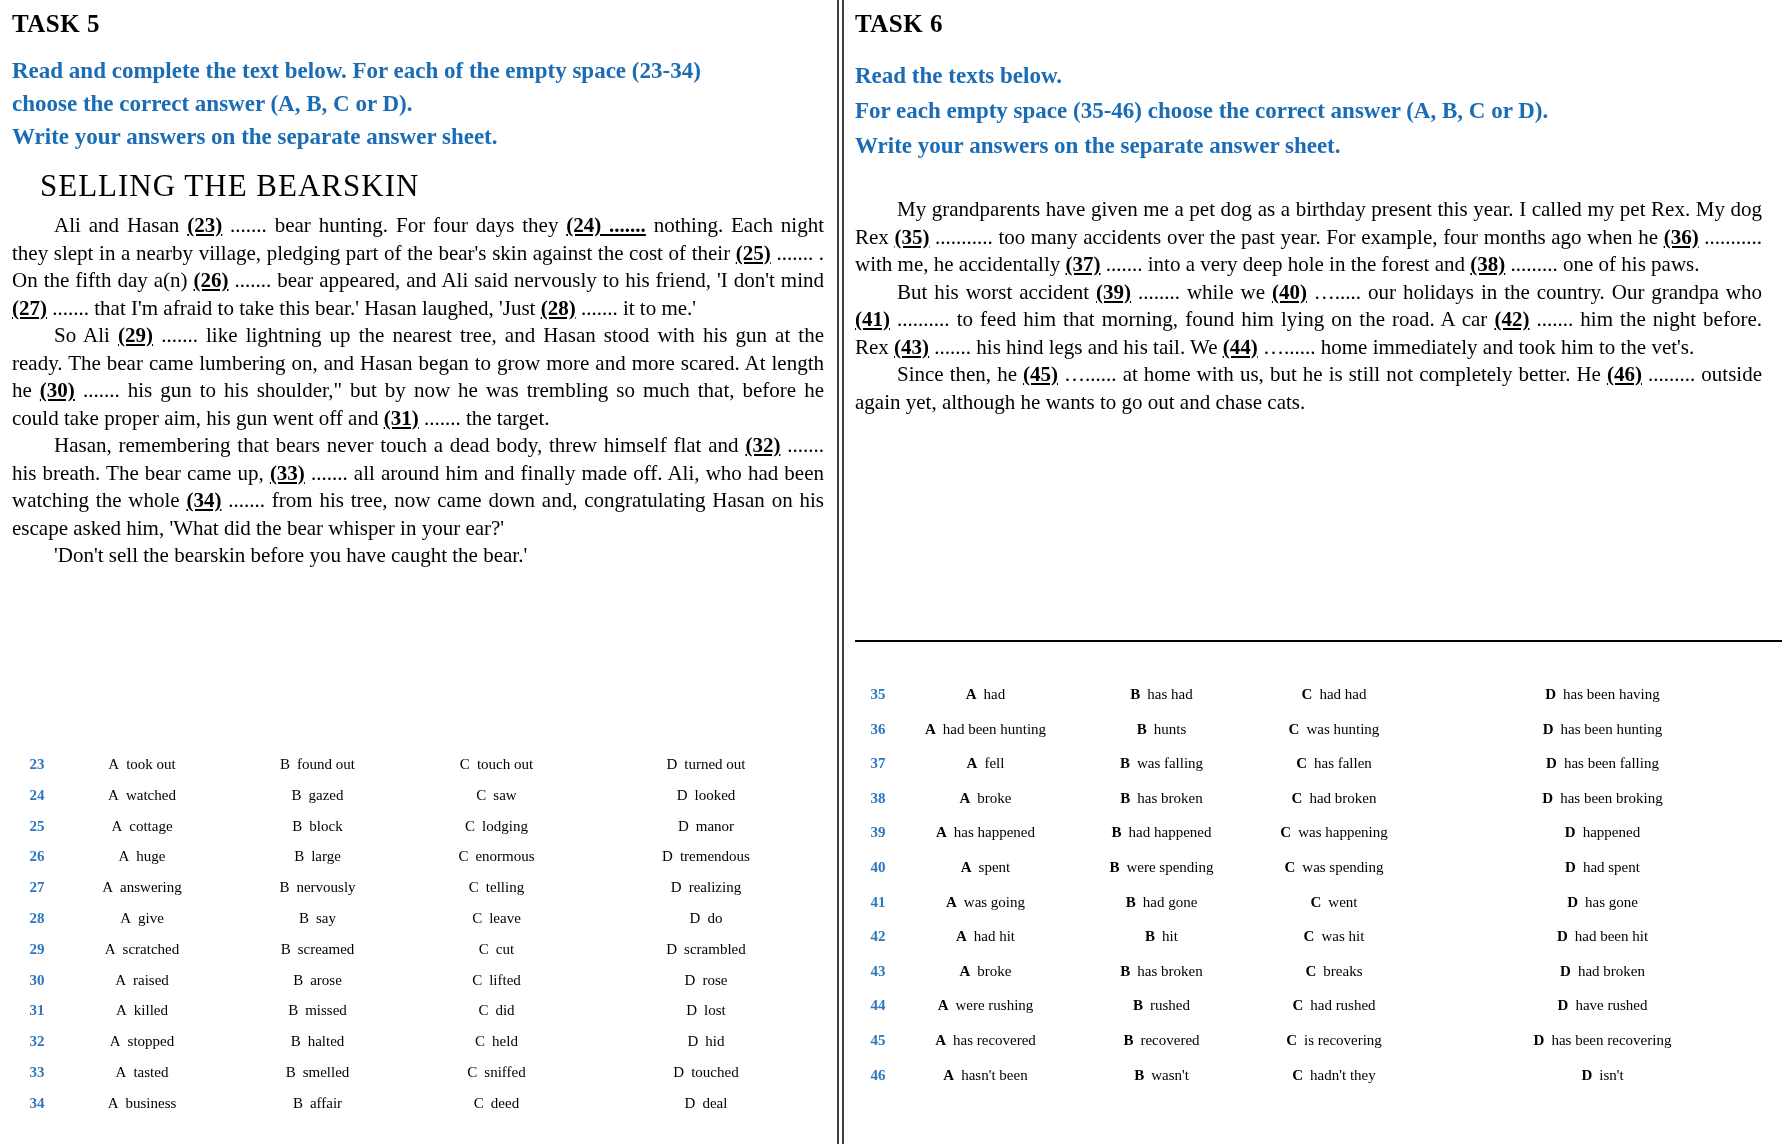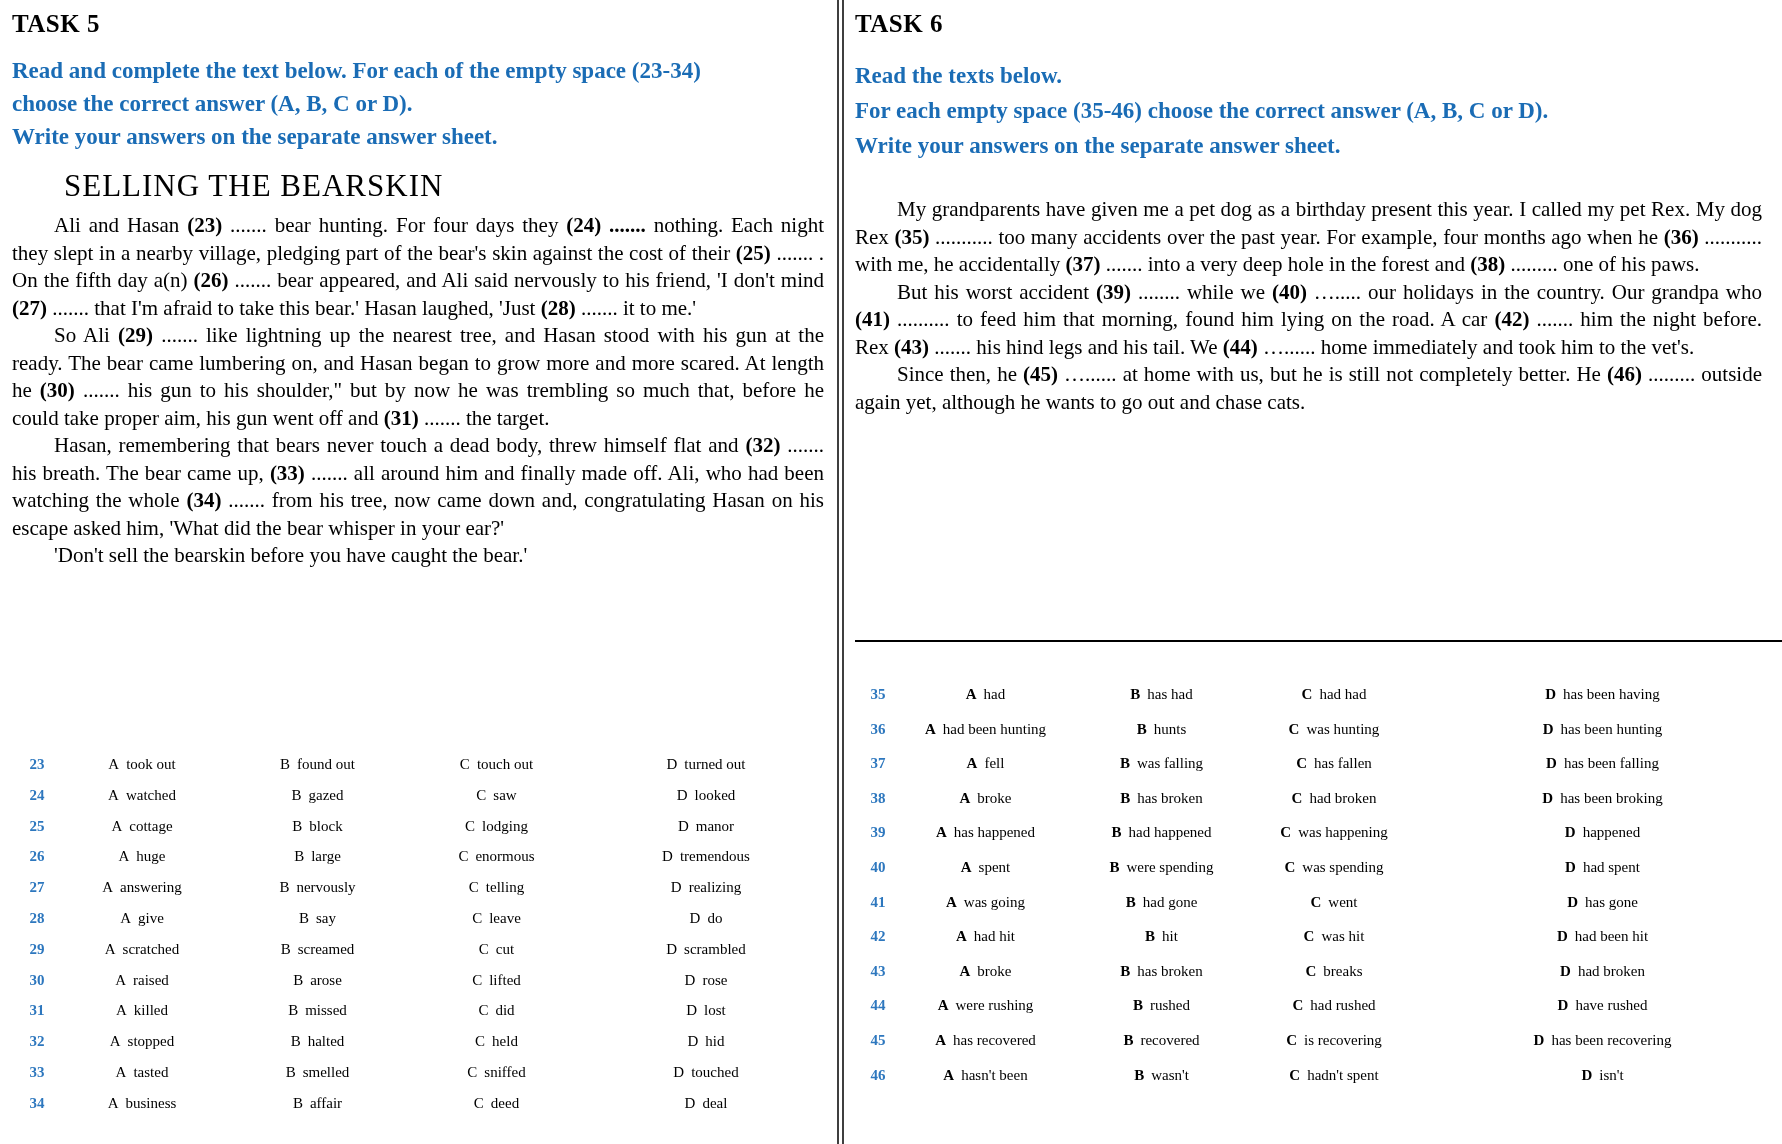--- a/index.html
+++ b/index.html
@@ -22,31 +22,31 @@
     font-size:25px; font-weight:bold; letter-spacing:0.5px;
   }
   .instructions {
     position:absolute; top:54px; left:0; width:100%;
     color:var(--blue-heading, #1a6cb5);
     font-weight:bold; font-size:23px; line-height:33px;
   }
   .col-right .instructions { top:58px; line-height:35px; }
   .iline { white-space:nowrap; }
   .passage-title {
-    position:absolute; top:168px; left:52px; margin:0;
+    position:absolute; top:168px; left:28px; margin:0;
     font-size:31px; font-weight:normal; letter-spacing:1px;
   }
   .passage {
     position:absolute; left:0; width:812px;
     font-size:21px; line-height:27.5px; text-align:justify;
   }
   .col-left  .passage { top:212px; }
   .col-right .passage { top:196px; width:907px; }
   .passage p { margin:0; text-indent:42px; }
-  .bnum { font-weight:bold; }
+  .bnum { font-weight:bold;text-decoration:underline; }
   .rule {
     position:absolute; top:640px; left:0; width:927px; height:0;
     border-top:2px solid #000;
   }
   .opts { position:absolute; left:4px; width:100%; font-size:15px;text-align:center; }
   .opts5 { top:756px; }
   .opts6 { top:686px; }
   .orow { display:grid; align-items:start; }
   .opts5 .orow { grid-template-columns:42px 168px 183px 175px 1fr; height:30.8px; }
   .opts6 .orow { grid-template-columns:38px 177px 175px 170px 1fr; height:34.6px; }
@@ -278,19 +278,19 @@
     <span class="ocell"><span class="letter">A</span><span>has recovered</span></span>
     <span class="ocell"><span class="letter">B</span><span>recovered</span></span>
     <span class="ocell"><span class="letter">C</span><span>is recovering</span></span>
     <span class="ocell"><span class="letter">D</span><span>has been recovering</span></span>
   </div>
 
   <div class="orow">
     <span class="onum">46</span>
     <span class="ocell"><span class="letter">A</span><span>hasn't been</span></span>
     <span class="ocell"><span class="letter">B</span><span>wasn't</span></span>
-    <span class="ocell"><span class="letter">C</span><span>hadn't spent</span></span>
+    <span class="ocell"><span class="letter">C</span><span>hadn't they</span></span>
     <span class="ocell"><span class="letter">D</span><span>isn't</span></span>
   </div>
 </div>
   </section>
 
 </div>
 
 </body></html>

